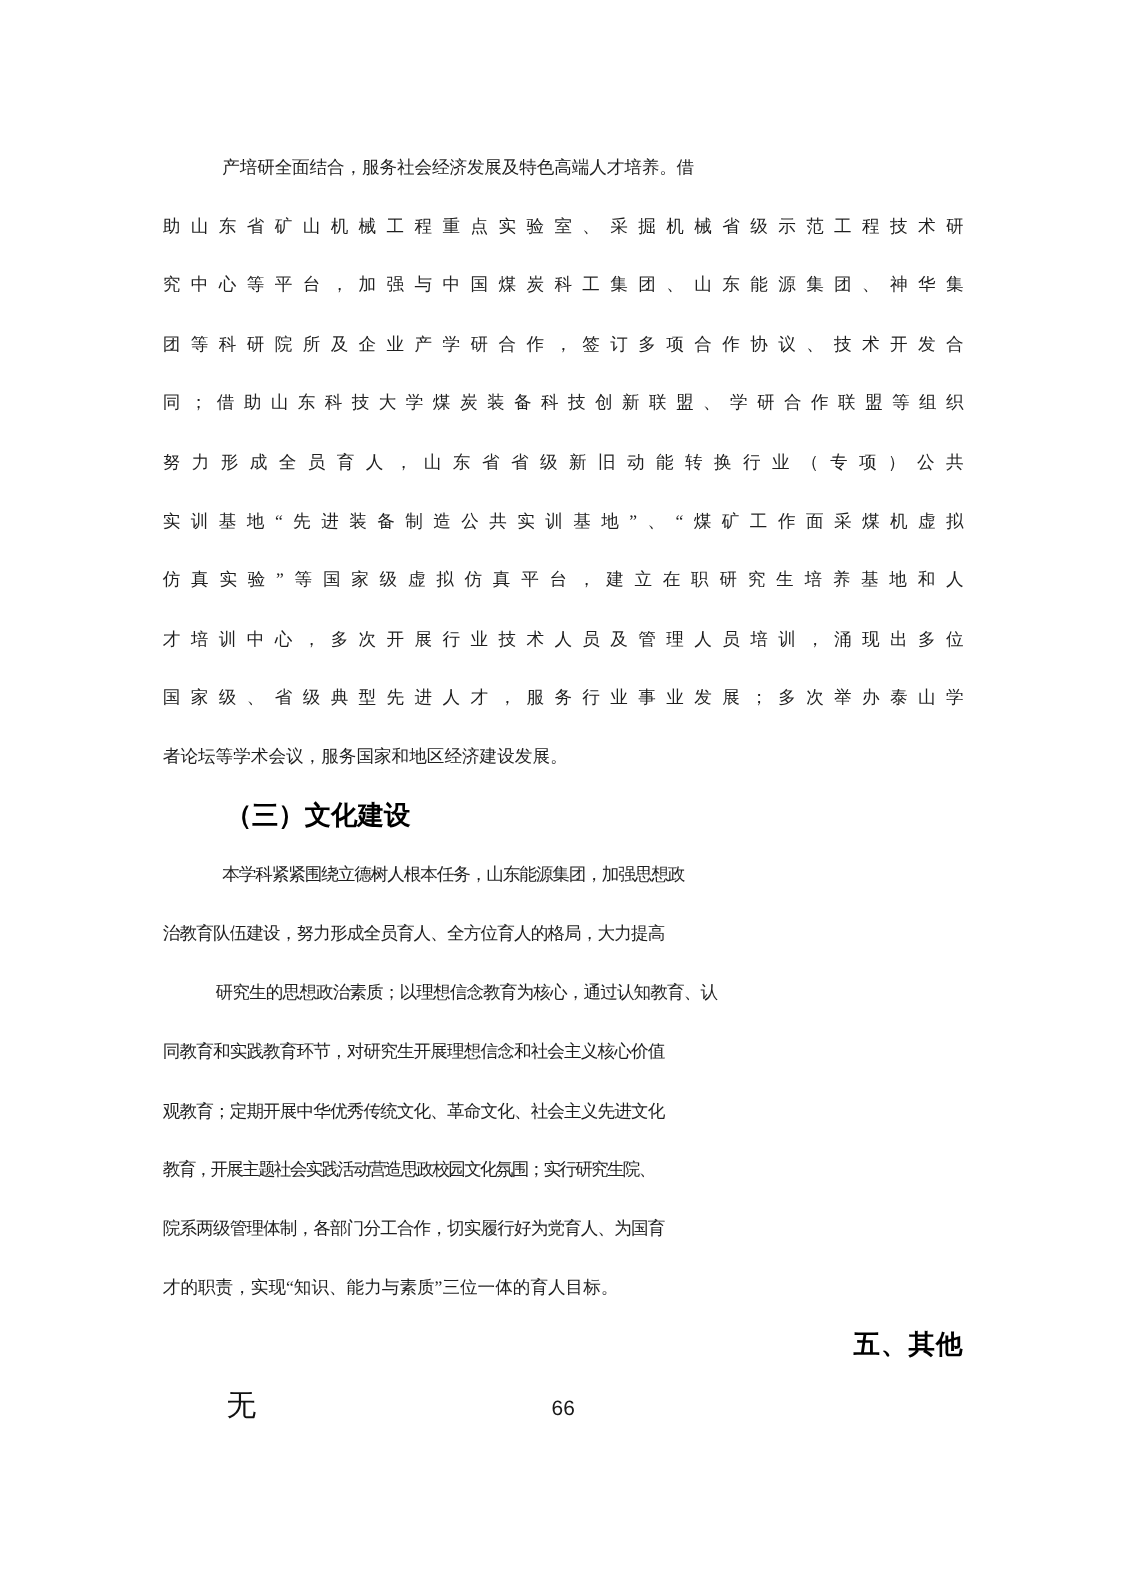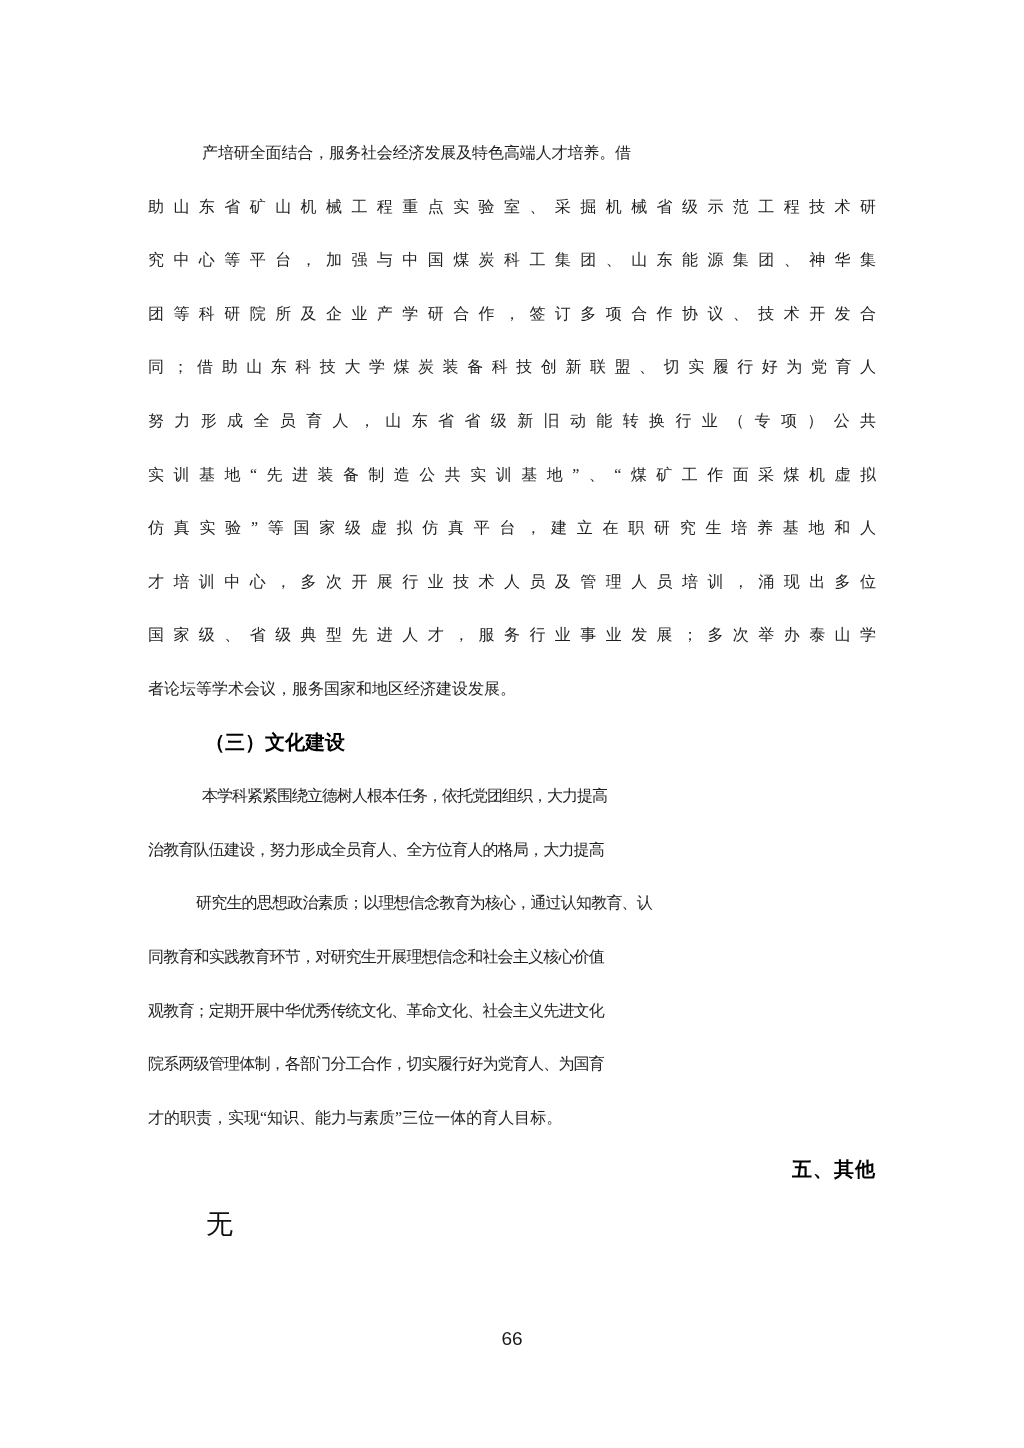--- a/index.html
+++ b/index.html
@@ -28,21 +28,21 @@
     height: 53.6px;
     color: #1f1f1f;
     text-align: justify;
     white-space: nowrap;
     overflow: visible;
   }
   .line.just { text-align-last: justify; }
   .line.last { text-align-last: left; text-align: center; }
   .line.indent { text-indent: 54px; }
   .heading {
-    font-size: 20px;
+    font-size: 24px;
     font-weight: bold;
     color: #000000;
     line-height: 53.6px;
     height: 53.6px;
     text-indent: 57px;
     white-space: nowrap;
   }
   .heading.section {
     font-family: Liberation Mono, monospace;
     letter-spacing: 1px;
@@ -51,54 +51,55 @@
   .other-line {
     font-size: 27px;
     color: #111111;
     line-height: 53.6px;
     height: 53.6px;
     text-indent: 58px;
     white-space: nowrap;
   }
   .page-number {
     position: absolute;
-    top: 1328px;
+    top: 1270px;
     left: 0;
     width: 100%;
     text-align: center;
     font-family: "Liberation Sans", "DejaVu Sans", sans-serif;
     font-size: 19px;
     color: #1a1a1a;
   }
 </style>
 </head>
 <body>
 
 <div class="page">
   <div class="body-text">
 
     <p class="line just indent" style="letter-spacing: -0.111111px; text-align-last: left;">产培研全面结合，服务社会经济发展及特色高端人才培养。借</p>
     <p class="line just">助山东省矿山机械工程重点实验室、采掘机械省级示范工程技术研</p>
     <p class="line just">究中心等平台，加强与中国煤炭科工集团、山东能源集团、神华集</p>
     <p class="line just">团等科研院所及企业产学研合作，签订多项合作协议、技术开发合</p>
-    <p class="line just">同；借助山东科技大学煤炭装备科技创新联盟、切实履行好为党育人</p>
+    <p class="line just">同；借助山东科技大学煤炭装备科技创新联盟、学研合作联盟等组织</p>
     <p class="line just">努力形成全员育人，山东省省级新旧动能转换行业（专项）公共</p>
     <p class="line just">实训基地“先进装备制造公共实训基地”、“煤矿工作面采煤机虚拟</p>
     <p class="line just">仿真实验”等国家级虚拟仿真平台，建立在职研究生培养基地和人</p>
     <p class="line just">才培训中心，多次开展行业技术人员及管理人员培训，涌现出多位</p>
     <p class="line just">国家级、省级典型先进人才，服务行业事业发展；多次举办泰山学</p>
     <p class="line last">者论坛等学术会议，服务国家和地区经济建设发展。</p>
 
     <h3 class="heading">（三）文化建设</h3>
 
-    <p class="line just indent" style="letter-spacing: -1px; text-align-last: left;">本学科紧紧围绕立德树人根本任务，依托党团组织，大力提高</p>
+    <p class="line just indent" style="letter-spacing: -1px; text-align-last: left;">本学科紧紧围绕立德树人根本任务，山东能源集团，加强思想政</p>
     <p class="line just" style="letter-spacing: -0.8px; text-align-last: left;">治教育队伍建设，努力形成全员育人、全方位育人的格局，大力提高</p>
     <p class="line just" style="letter-spacing: -0.8px; text-align-last: left; margin-left: 48px;">研究生的思想政治素质；以理想信念教育为核心，通过认知教育、认</p>
     <p class="line just" style="letter-spacing: -0.8px; text-align-last: left;">同教育和实践教育环节，对研究生开展理想信念和社会主义核心价值</p>
     <p class="line just" style="letter-spacing: -0.8px; text-align-last: left;">观教育；定期开展中华优秀传统文化、革命文化、社会主义先进文化</p>
+    <p class="line just" style="letter-spacing: -1.58065px; text-align-last: left;">教育，开展主题社会实践活动营造思政校园文化氛围；实行研究生院、</p>
     <p class="line just" style="letter-spacing: -0.8px; text-align-last: left;">院系两级管理体制，各部门分工合作，切实履行好为党育人、为国育</p>
     <p class="line last">才的职责，实现“知识、能力与素质”三位一体的育人目标。</p>
 
     <h2 class="heading section">五、其他</h2>
 
     <p class="other-line">无</p>
 
   </div>
 
   <div class="page-number">66</div>

